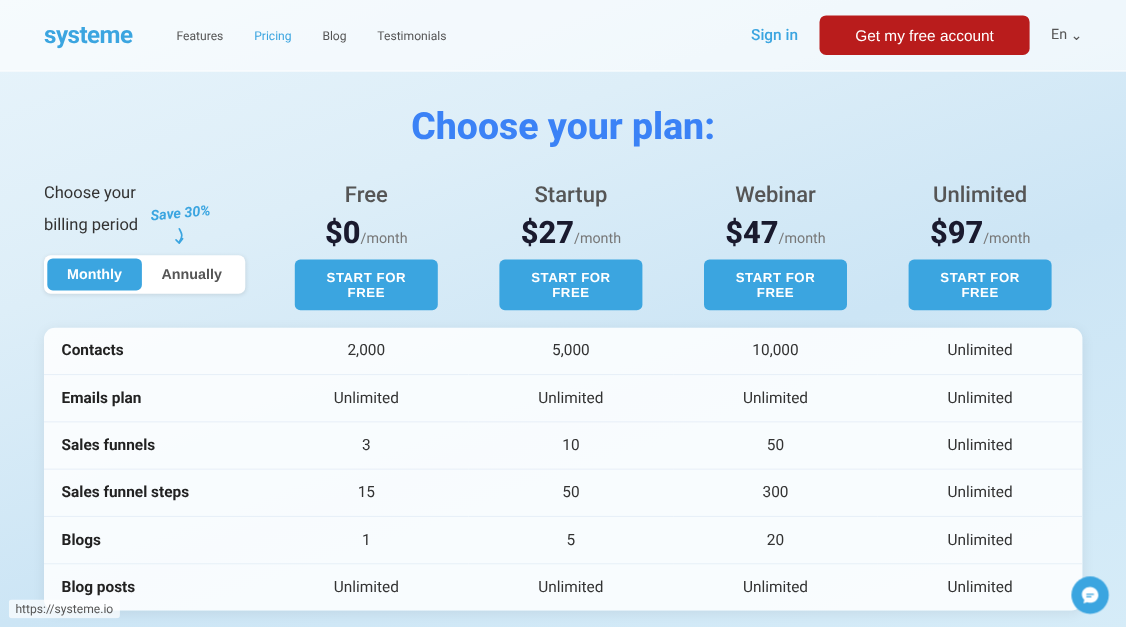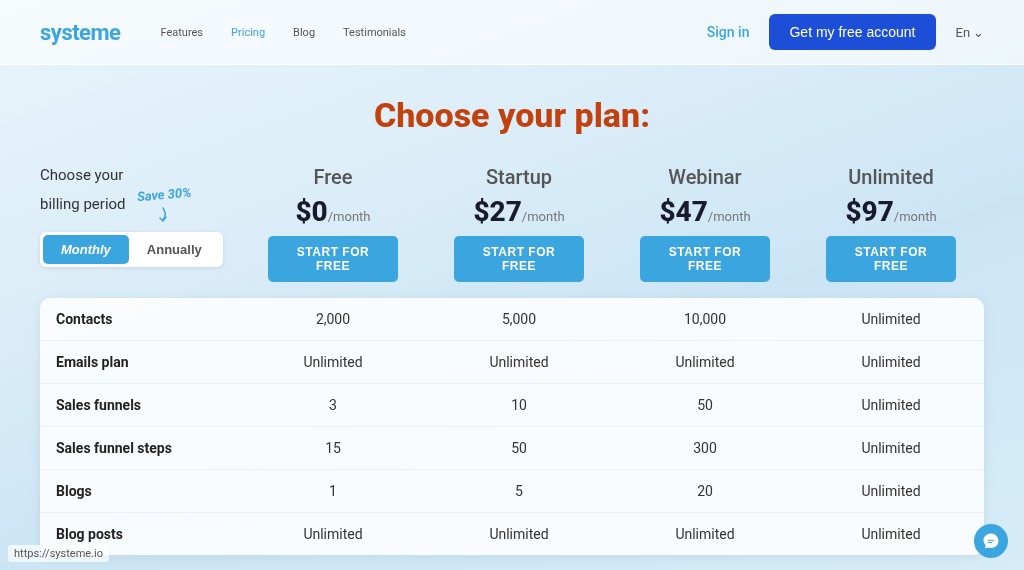--- a/index.html
+++ b/index.html
@@ -43,24 +43,24 @@
       align-items: center;
       gap: 20px;
     }
     .sign-in {
       font-size: 14px;
       color: #3ba5e0;
       cursor: pointer;
       font-weight: 500;
     }
     .btn-free-account {
-      background: #1d4ed8;
+      background: #b91c1c;
       color: #fff;
       border: none;
-      padding: 10px 20px;
+      padding: 10px 32px;
       border-radius: 6px;
       font-size: 14px;
       cursor: pointer;
       font-weight: 500;
     }
     .lang-select {
       font-size: 13px;
       color: #555;
       cursor: pointer;
       display: flex;
@@ -69,21 +69,21 @@
     }
 
     
     main {
       padding: 30px 40px 20px;
     }
     .page-title {
       text-align: center;
       font-size: 34px;
       font-weight: 800;
-      color: #c2410c;
+      color: #3b82f6;
       margin-bottom: 30px;
     }
 
     
     .plans-header {
       display: flex;
       align-items: flex-start;
       margin-bottom: 0;
     }
     .billing-section {
@@ -124,21 +124,20 @@
       font-size: 13px;
       font-weight: 600;
       cursor: pointer;
       border: none;
       background: transparent;
       color: #555;
     }
     .toggle-btn.active {
       background: #3ba5e0;
       color: #fff;
-      font-style: italic;
     }
 
     .plan-col {
       flex: 1;
       text-align: center;
       padding: 0 10px;
     }
     .plan-name {
       font-size: 20px;
       color: #555;

